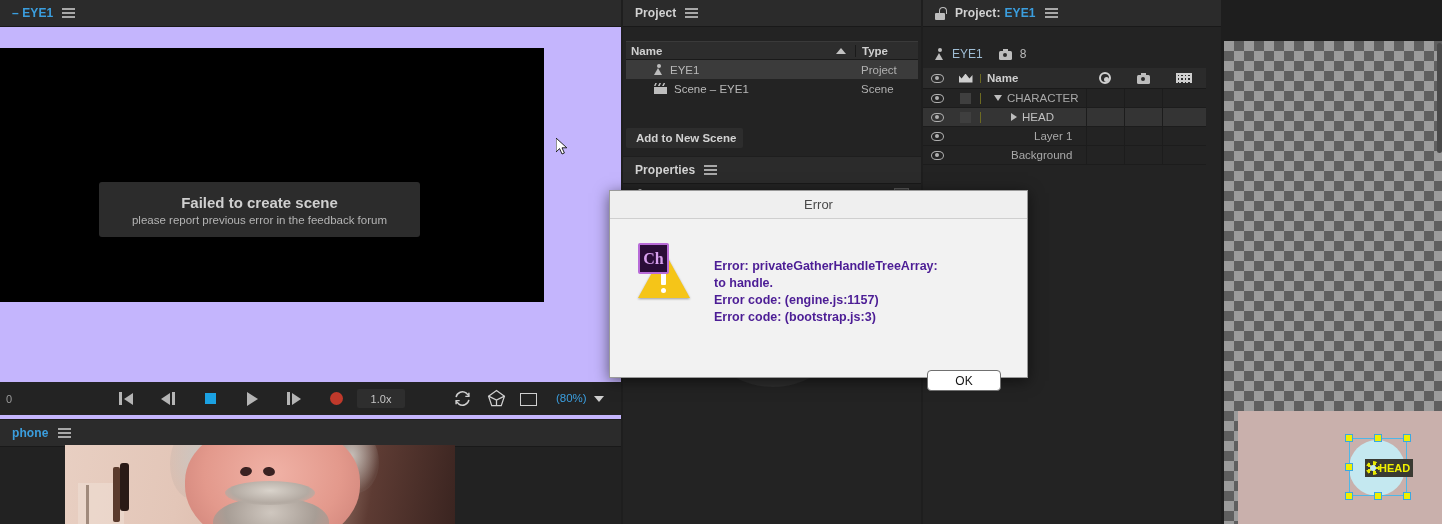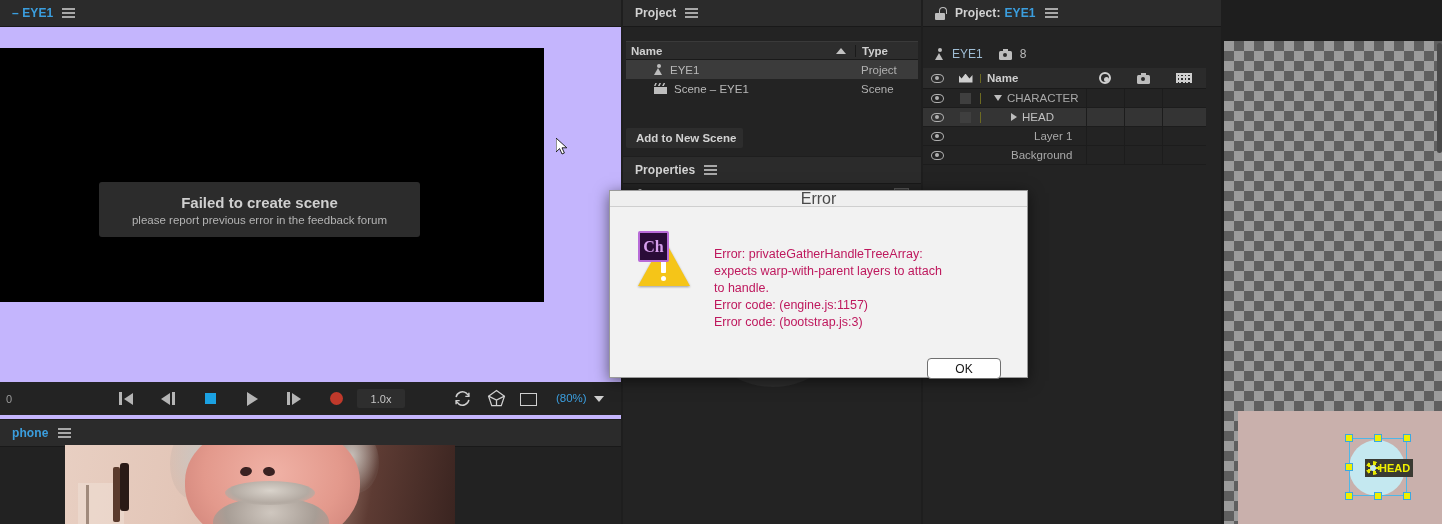--- a/index.html
+++ b/index.html
@@ -217,42 +217,42 @@
   #head-gear::after { content:''; position: absolute; left: 4px; top: 4px; width: 6px; height: 6px; border-radius: 50%; background: #c4e8f0; }
   .v-scroll { position: absolute; right: 0; width: 5px; background: #4a4a4a; border-radius: 3px; }
 
   
   #dlg {
     position: absolute; left: 609px; top: 190px; width: 419px; height: 188px;
     background: #f2f2f2; border: 1px solid #9a9a9a;
     box-shadow: 0 3px 14px rgba(0,0,0,.55);
   }
   #dlg-title {
-    height: 16px; background: #efefef; border-bottom: 1px solid #cfcfcf;
+    height: 28px; background: #efefef; border-bottom: 1px solid #cfcfcf;
     display: flex; align-items: center; justify-content: center;
-    font-size: 16px; color: #4a4a4a;
+    font-size: 13px; color: #4a4a4a;
   }
   #dlg-body { position: relative; height: 166px; }
   #warn-ico { position: absolute; left: 28px; top: 32px; width: 62px; height: 56px; }
   #warn-tri {
     position: absolute; left: 0; top: 0; width: 0; height: 0;
     border-left: 26px solid transparent; border-right: 26px solid transparent; border-bottom: 47px solid #f5c518;
     filter: drop-shadow(0 1px 1px rgba(0,0,0,.35));
   }
   #warn-bang { position: absolute; left: 23px; top: 18px; width: 5px; height: 16px; background: #fff; border-radius: 1px; }
   #warn-dot { position: absolute; left: 23px; top: 37px; width: 5px; height: 5px; border-radius: 50%; background: #fff; }
   #ch-badge {
     position: absolute; left: 28px; top: 24px; width: 31px; height: 31px;
     background: #2a0c38; border: 2px solid #b86bd8; border-radius: 2px;
     display: flex; align-items: center; justify-content: center;
     font-size: 16px; font-weight: bold; color: #d79fee; font-family: "Liberation Serif", serif;
   }
   #dlg-msg {
     position: absolute; left: 104px; top: 39px; width: 300px;
-    font-size: 12.5px; font-weight: normal; color: #be185d; line-height: 17px;
+    font-size: 12.5px; font-weight: bold; color: #4c1d95; line-height: 17px;
   }
   #ok-btn {
     position: absolute; left: 317px; top: 151px; width: 74px; height: 21px;
     background: #fff; border: 1px solid #707070; border-radius: 4px;
     display: flex; align-items: center; justify-content: center;
     font-size: 12px; color: #151515;
   }
 
   
   #cursor { position: absolute; left: 556px; top: 138px; width: 12px; height: 18px; }
@@ -564,21 +564,20 @@
     <div id="dlg-title">Error</div>
     <div id="dlg-body">
       <div id="warn-ico">
         <span id="warn-tri"></span>
           <span id="warn-bang"></span>
           <span id="warn-dot"></span>
       </div>
       <div id="ch-badge">Ch</div>
       <div id="dlg-msg">
         <div>Error: privateGatherHandleTreeArray:</div>
-        <div>expects warp-with-parent layers to attach</div>
         <div>to handle.</div>
         <div>Error code: (engine.js:1157)</div>
         <div>Error code: (bootstrap.js:3)</div>
       </div>
       <div id="ok-btn">OK</div>
     </div>
   </div>
 
   <svg id="cursor" viewBox="0 0 12 18">
     <polygon points="0,0 0,14 3.6,10.6 6,16 8.4,15 6,9.8 10.8,9.8" fill="#fff" stroke="#111" stroke-width="0.9"></polygon>

